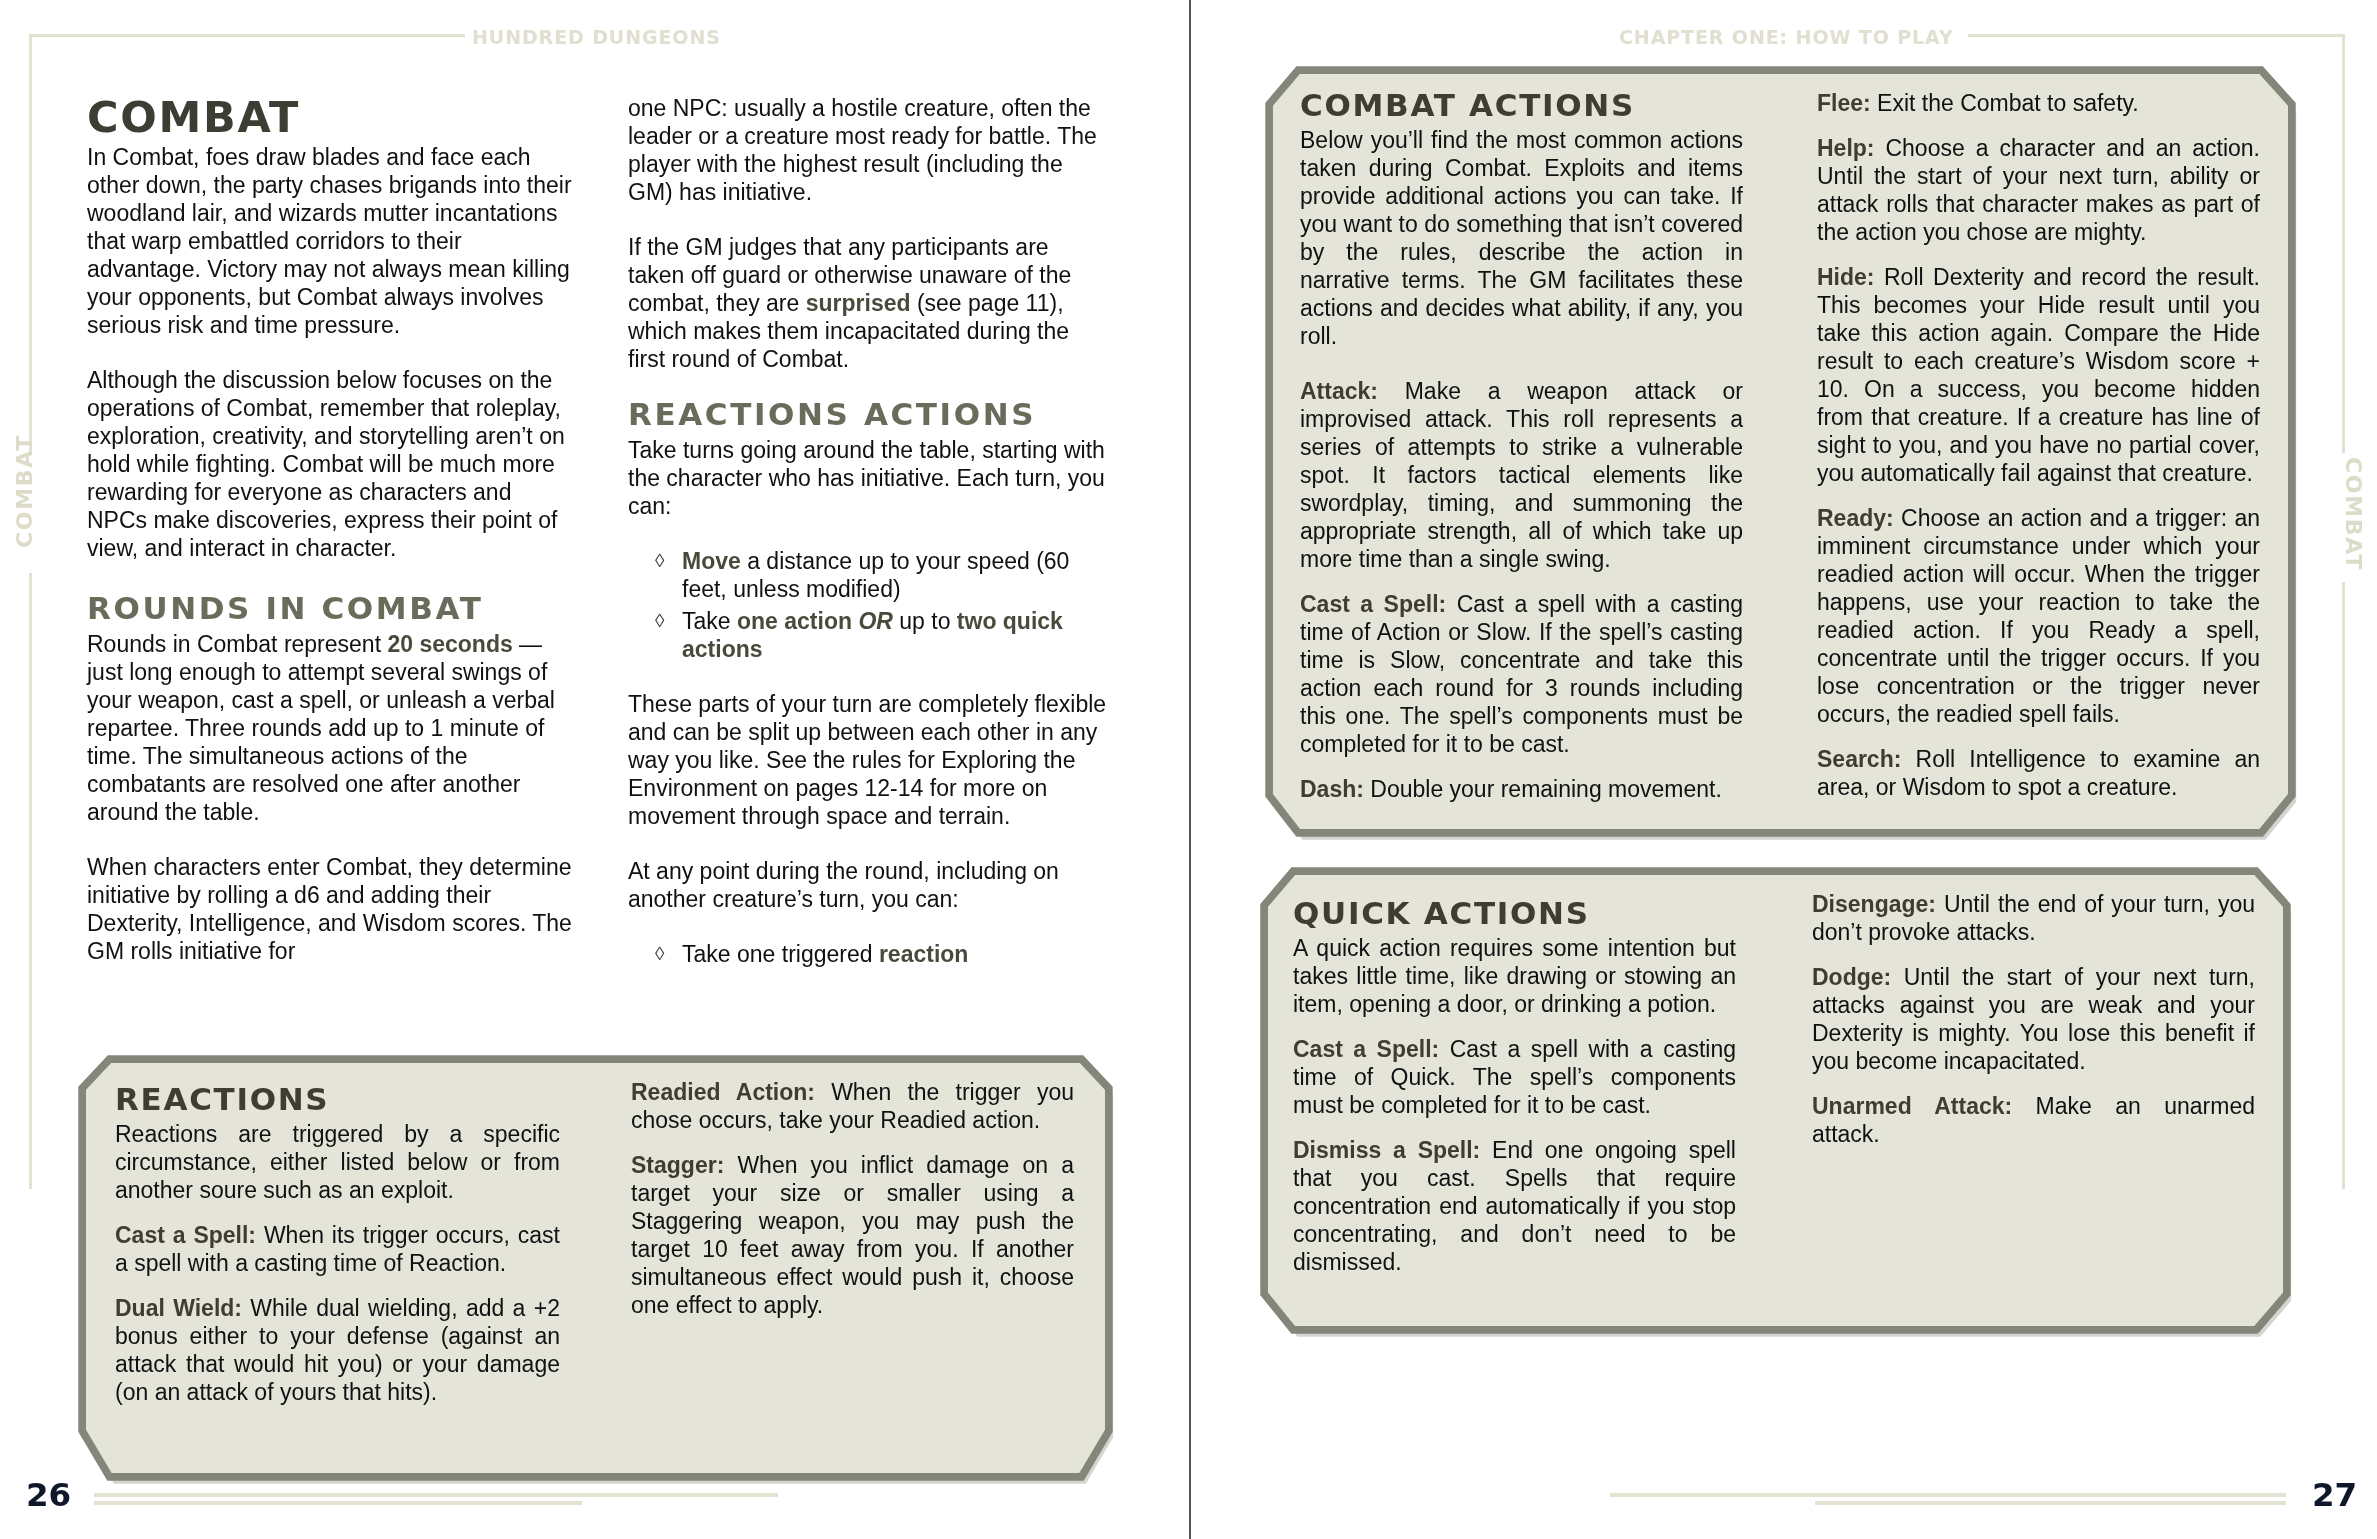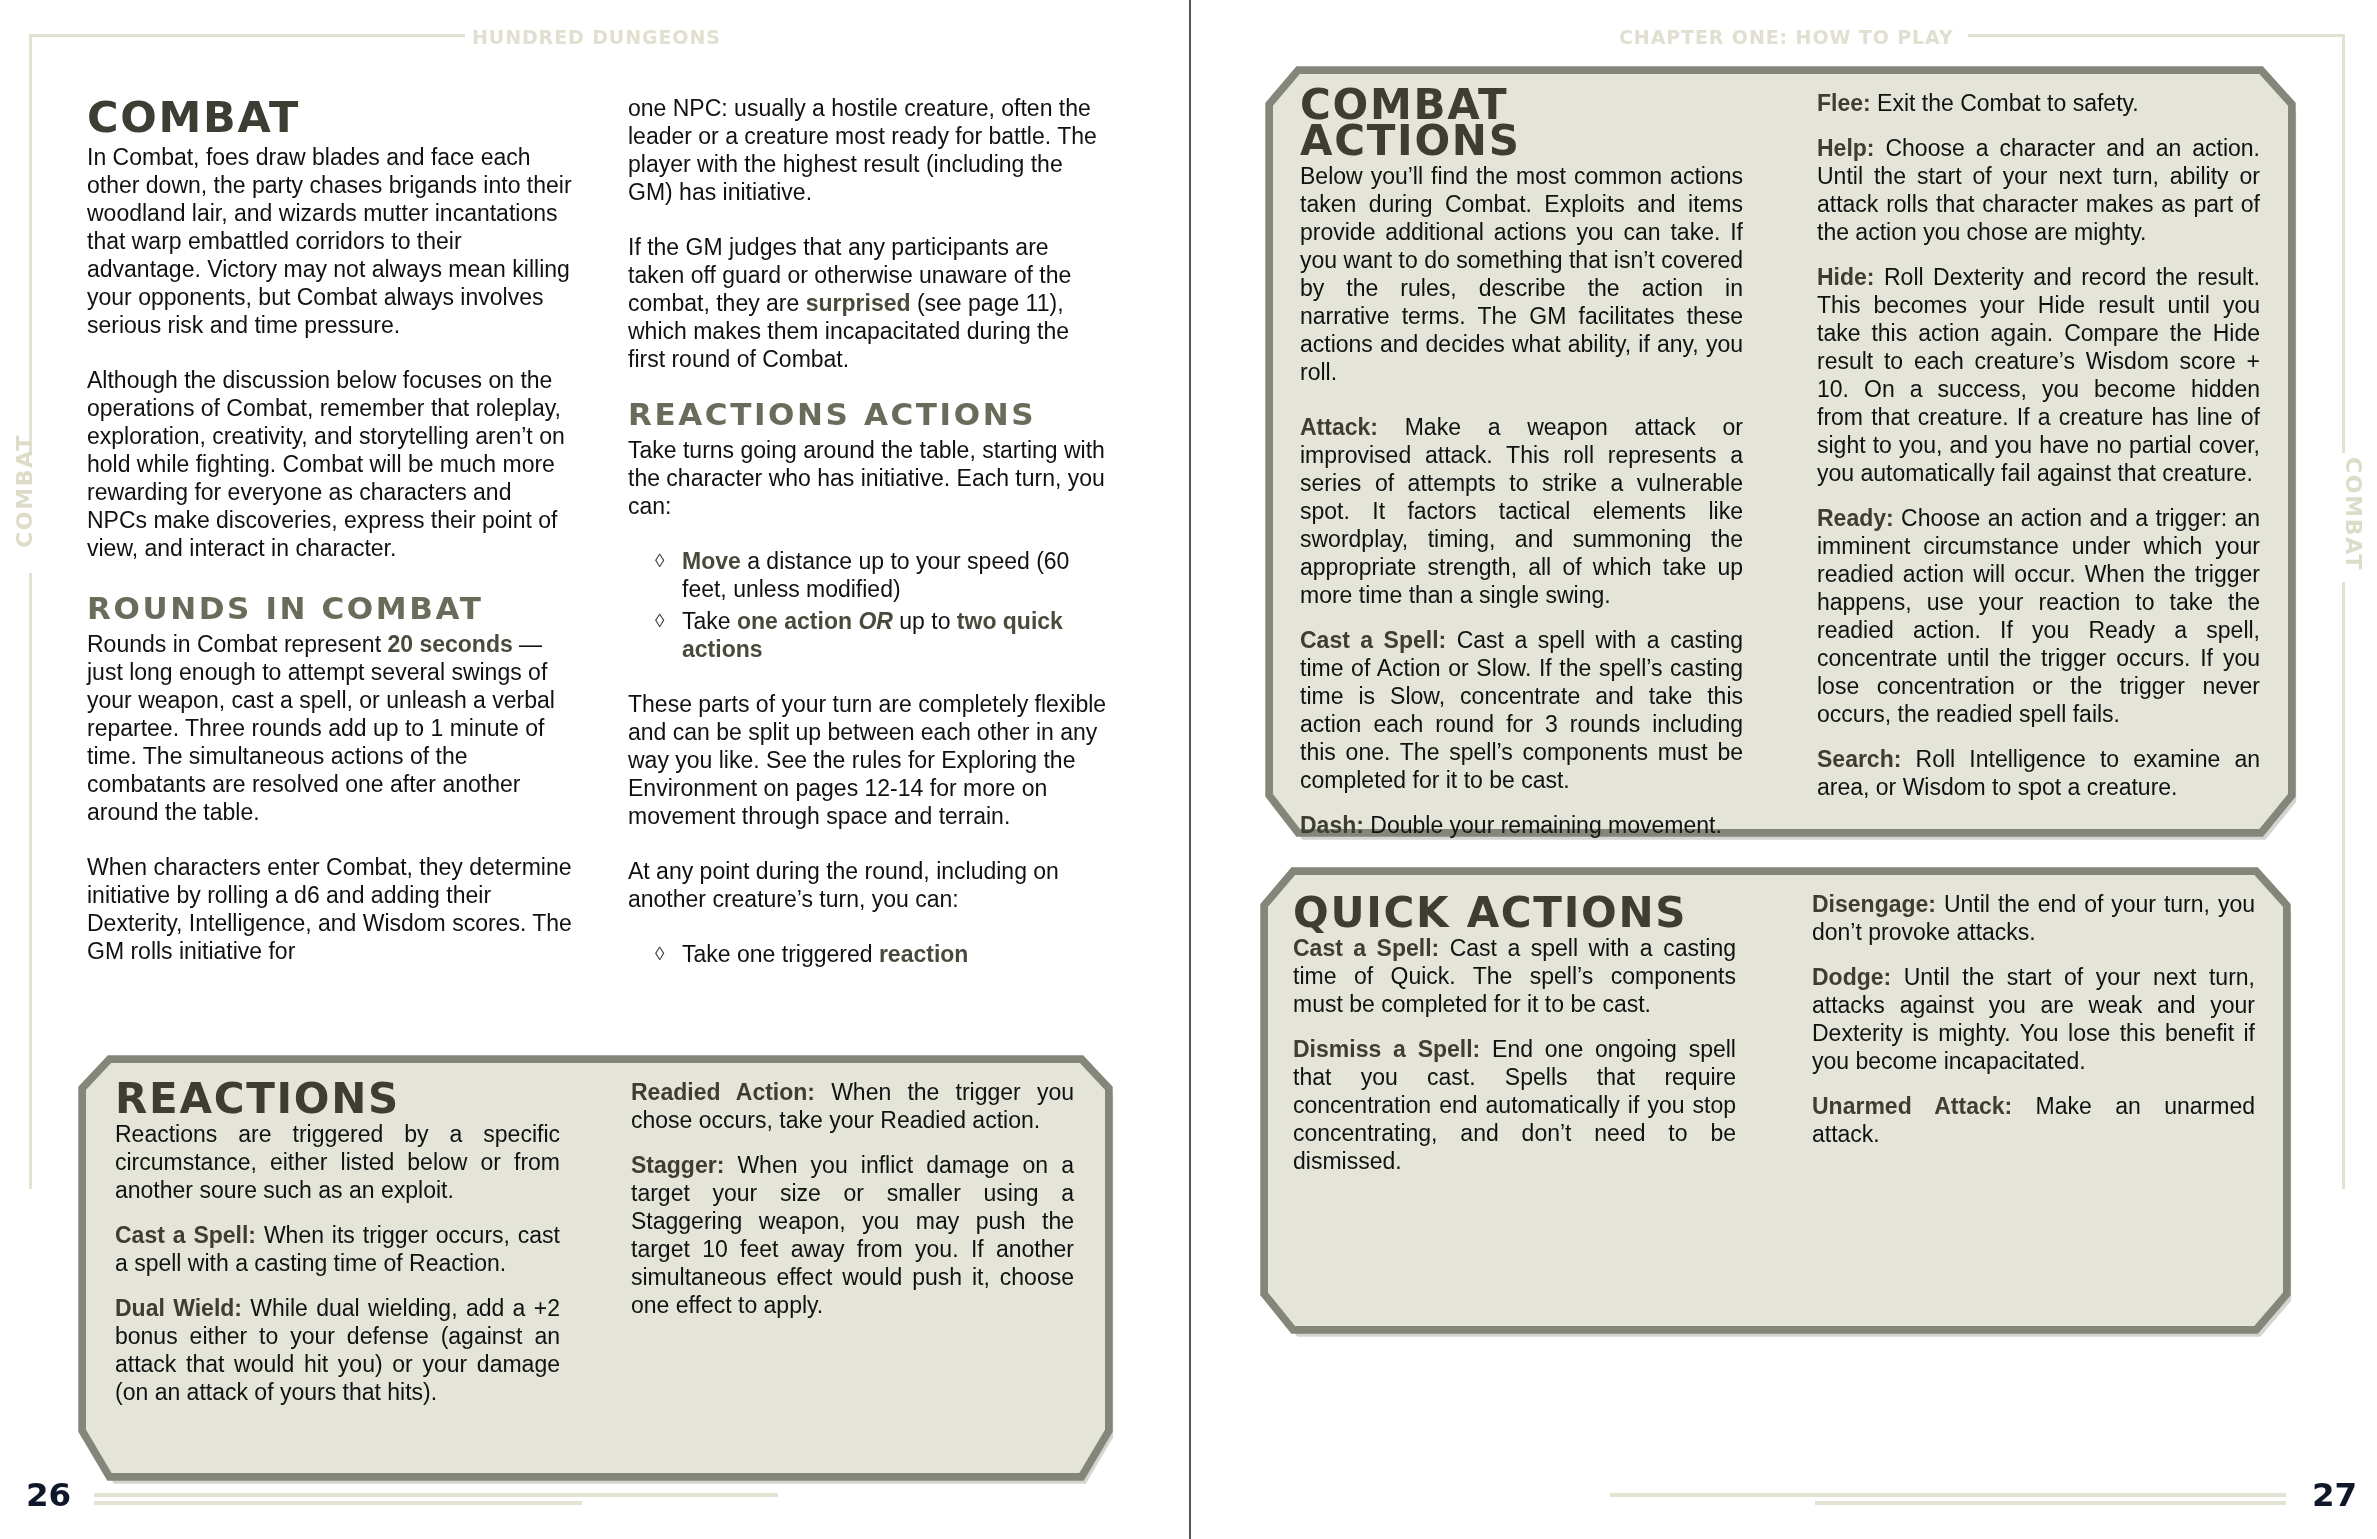--- a/index.html
+++ b/index.html
@@ -26,21 +26,21 @@
   .hl { font-weight: bold; color: #4a4a3c; }
   ul.bullets { list-style: none; margin: 0 0 27px 27px; }
   ul.bullets li { position: relative; padding-left: 27px; margin-bottom: 3.4px; }
   ul.bullets li .diamond { position: absolute; left: 0; top: 0; color: #3d3d33; font-size: 19px; }
 
   
   .box { position: absolute; }
   .box svg.frame { position: absolute; inset: 0; width: 100%; height: 100%; overflow: visible; }
   .box .inner { position: absolute; font-size: 23px; line-height: 28px; color: #111; text-align: justify; }
   .box .inner p { margin-bottom: 17px; }
-  .box-title { font-family: "DejaVu Sans", sans-serif; font-weight: bold; font-size: 42px; letter-spacing: 1.7px; color: #3d3d33; line-height: 36px; text-align: left; margin-bottom: 3.4px; }
+  .box-title { font-family: "DejaVu Sans", sans-serif; font-weight: bold; font-size: 31px; letter-spacing: 1.7px; color: #3d3d33; line-height: 36px; text-align: left; margin-bottom: 3.4px; }
   .term { font-weight: bold; color: #3d3d33; }
 </style>
 </head>
 <body>
 
 <div class="spread">
 
   <div class="page-divider"></div>
 
   <div>
@@ -125,20 +125,21 @@
       </div>
     </div>
 
     <div class="box" style="left:1259px; top:866px; width:1033px; height:469px;">
       <svg class="frame" viewBox="0 0 1208 548" preserveAspectRatio="none">
         <polygon points="40,6 1166,6 1202,46 1202,500 1166,542 40,542 6,500 6,46" fill="#85867a" transform="translate(5,8)" opacity="0.35"></polygon>
         <polygon points="40,6 1166,6 1202,46 1202,500 1166,542 40,542 6,500 6,46" fill="#e4e4d9" stroke="#85867a" stroke-width="9"></polygon>
       </svg>
       <div class="inner" style="left:34px; top:29px; width:443px;">
         <div class="box-title">QUICK ACTIONS</div>
+        <p>A quick action requires some intention but takes little time, like drawing or stowing an item, opening a door, or drinking a potion.</p>
         <p><span class="term">Cast a Spell:</span><span> Cast a spell with a casting time of Quick. The spell’s components must be completed for it to be cast.</span></p>
         <p><span class="term">Dismiss a Spell:</span><span> End one ongoing spell that you cast. Spells that require concentration end automatically if you stop concentrating, and don’t need to be dismissed.</span></p>
       </div>
       <div class="inner" style="left:553px; top:24px; width:443px;">
         <p><span class="term">Disengage:</span><span> Until the end of your turn, you don’t provoke attacks.</span></p>
         <p><span class="term">Dodge:</span><span> Until the start of your next turn, attacks against you are weak and your Dexterity is mighty. You lose this benefit if you become incapacitated.</span></p>
         <p><span class="term">Unarmed Attack:</span><span> Make an unarmed attack.</span></p>
       </div>
     </div>
 

